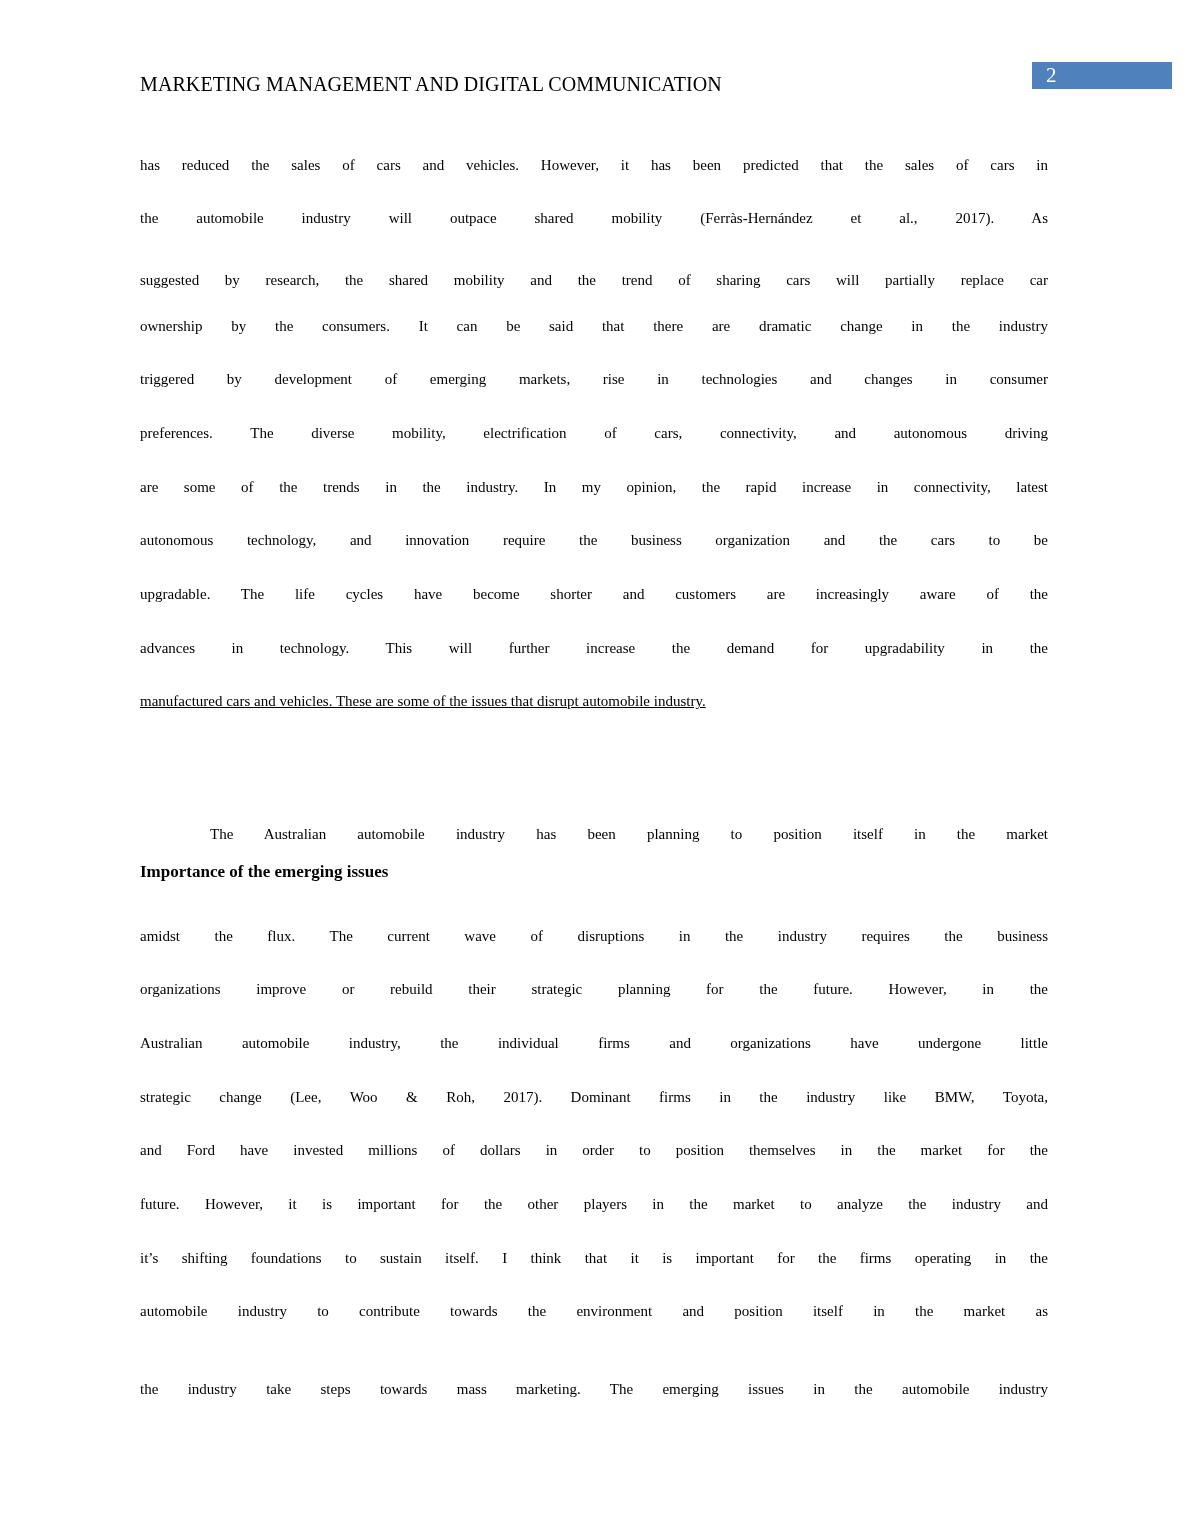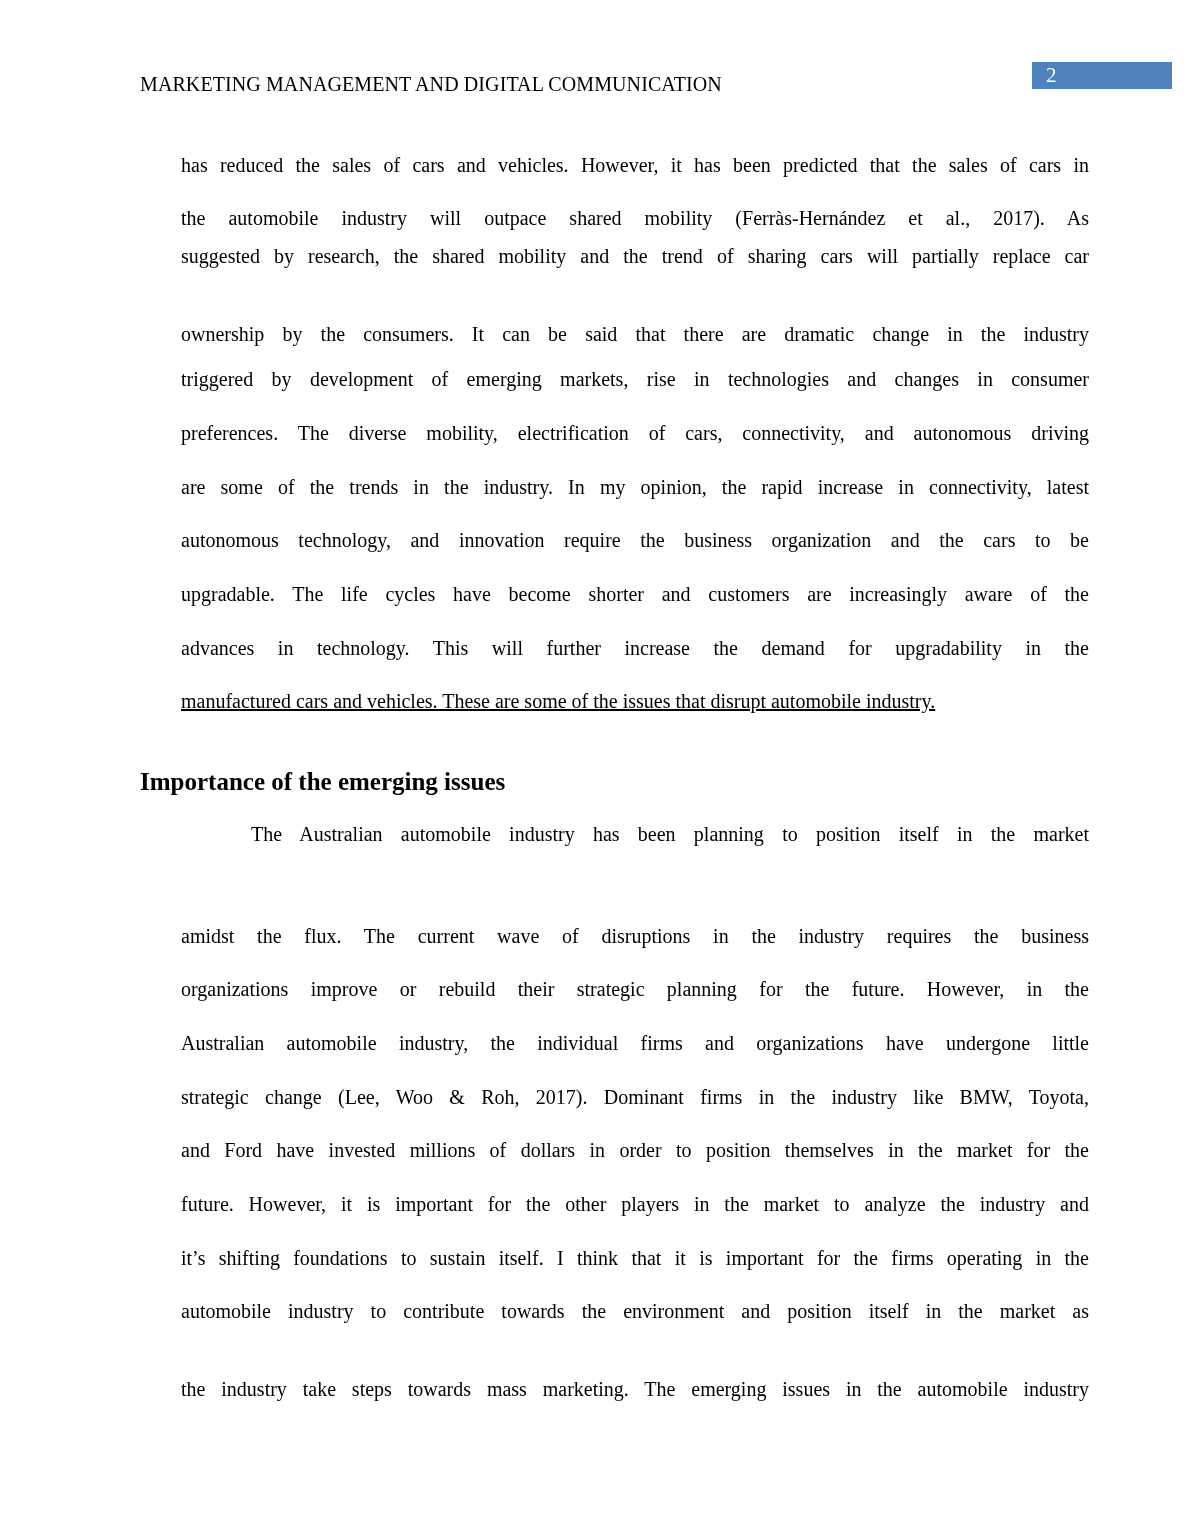--- a/index.html
+++ b/index.html
@@ -2,40 +2,40 @@
 <html><head>
 <meta charset="utf-8">
 <style>
   html, body { margin: 0; padding: 0; background: #ffffff; }
   body { width: 1190px; height: 1540px; position: relative; overflow: hidden;
          font-family: "Liberation Serif", "DejaVu Serif", serif; color: #000; }
   .page-number-box { position: absolute; left: 1032px; top: 62px; width: 140px; height: 27px;
          background: #4f81bd; }
   .page-number { position: absolute; left: 14px; top: 1px; font-size: 21px; color: #ffffff; line-height: 24px; }
   .running-head { position: absolute; left: 140px; top: 70px; font-size: 20px; line-height: 28px; letter-spacing: 0.1px; }
-  .line { position: absolute; left: 140px; width: 908px; font-size: 20px; line-height: 28px;
-          text-align: justify; text-align-last: justify; white-space: nowrap; margin-left: 41px; }
+  .line { position: absolute; left: 140px; width: 908px; font-size: 15px; line-height: 28px;
+          text-align: justify; text-align-last: justify; white-space: nowrap; }
   .line.last { text-align-last: left; text-decoration: underline; }
   .line.indent { left: 210px; width: 838px; }
-  .heading { position: absolute; left: 140px; top: 768px; font-size: 25px; font-weight: bold; line-height: 28px; }
+  .heading { position: absolute; left: 140px; top: 858px; font-size: 17px; font-weight: bold; line-height: 28px; }
 </style>
 </head>
 <body>
 
 <div>
   <div class="running-head">MARKETING MANAGEMENT AND DIGITAL COMMUNICATION</div>
   <div class="page-number-box">
     <span class="page-number">2</span>
   </div>
 
   <div>
     <div class="line" style="top:151px">has reduced the sales of cars and vehicles. However, it has been predicted that the sales of cars in</div>
     <div class="line" style="top:204px">the automobile industry will outpace shared mobility (Ferràs-Hernández et al., 2017). As</div>
-    <div class="line" style="top:242px">suggested by research, the shared mobility and the trend of sharing cars will partially replace car</div>
-    <div class="line" style="top:320px">ownership by the consumers. It can be said that there are dramatic change in the industry</div>
+    <div class="line" style="top:266px">suggested by research, the shared mobility and the trend of sharing cars will partially replace car</div>
+    <div class="line" style="top:312px">ownership by the consumers. It can be said that there are dramatic change in the industry</div>
     <div class="line" style="top:365px">triggered by development of emerging markets, rise in technologies and changes in consumer</div>
     <div class="line" style="top:419px">preferences. The diverse mobility, electrification of cars, connectivity, and autonomous driving</div>
     <div class="line" style="top:473px">are some of the trends in the industry. In my opinion, the rapid increase in connectivity, latest</div>
     <div class="line" style="top:526px">autonomous technology, and innovation require the business organization and the cars to be</div>
     <div class="line" style="top:580px">upgradable. The life cycles have become shorter and customers are increasingly aware of the</div>
     <div class="line" style="top:634px">advances in technology. This will further increase the demand for upgradability in the</div>
     <div class="line last" style="top:687px">manufactured cars and vehicles. These are some of the issues that disrupt automobile industry.</div>
   </div>
 
   <div class="heading">Importance of the emerging issues</div>

